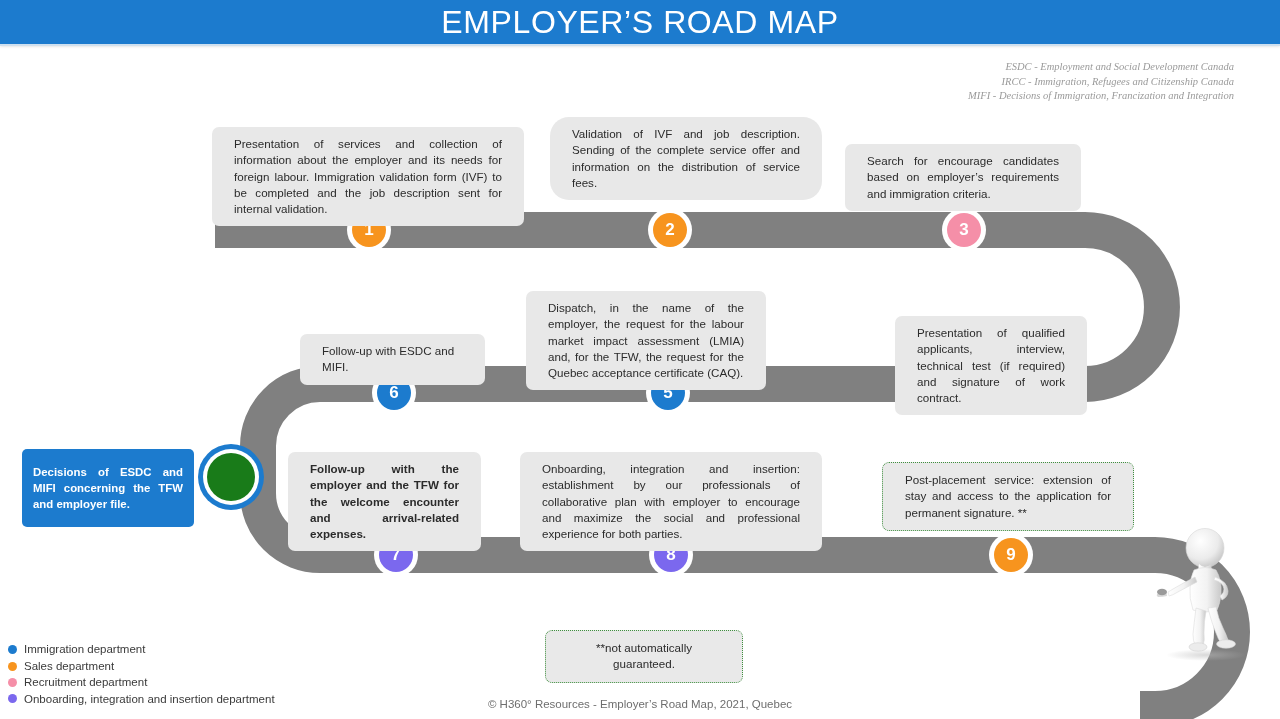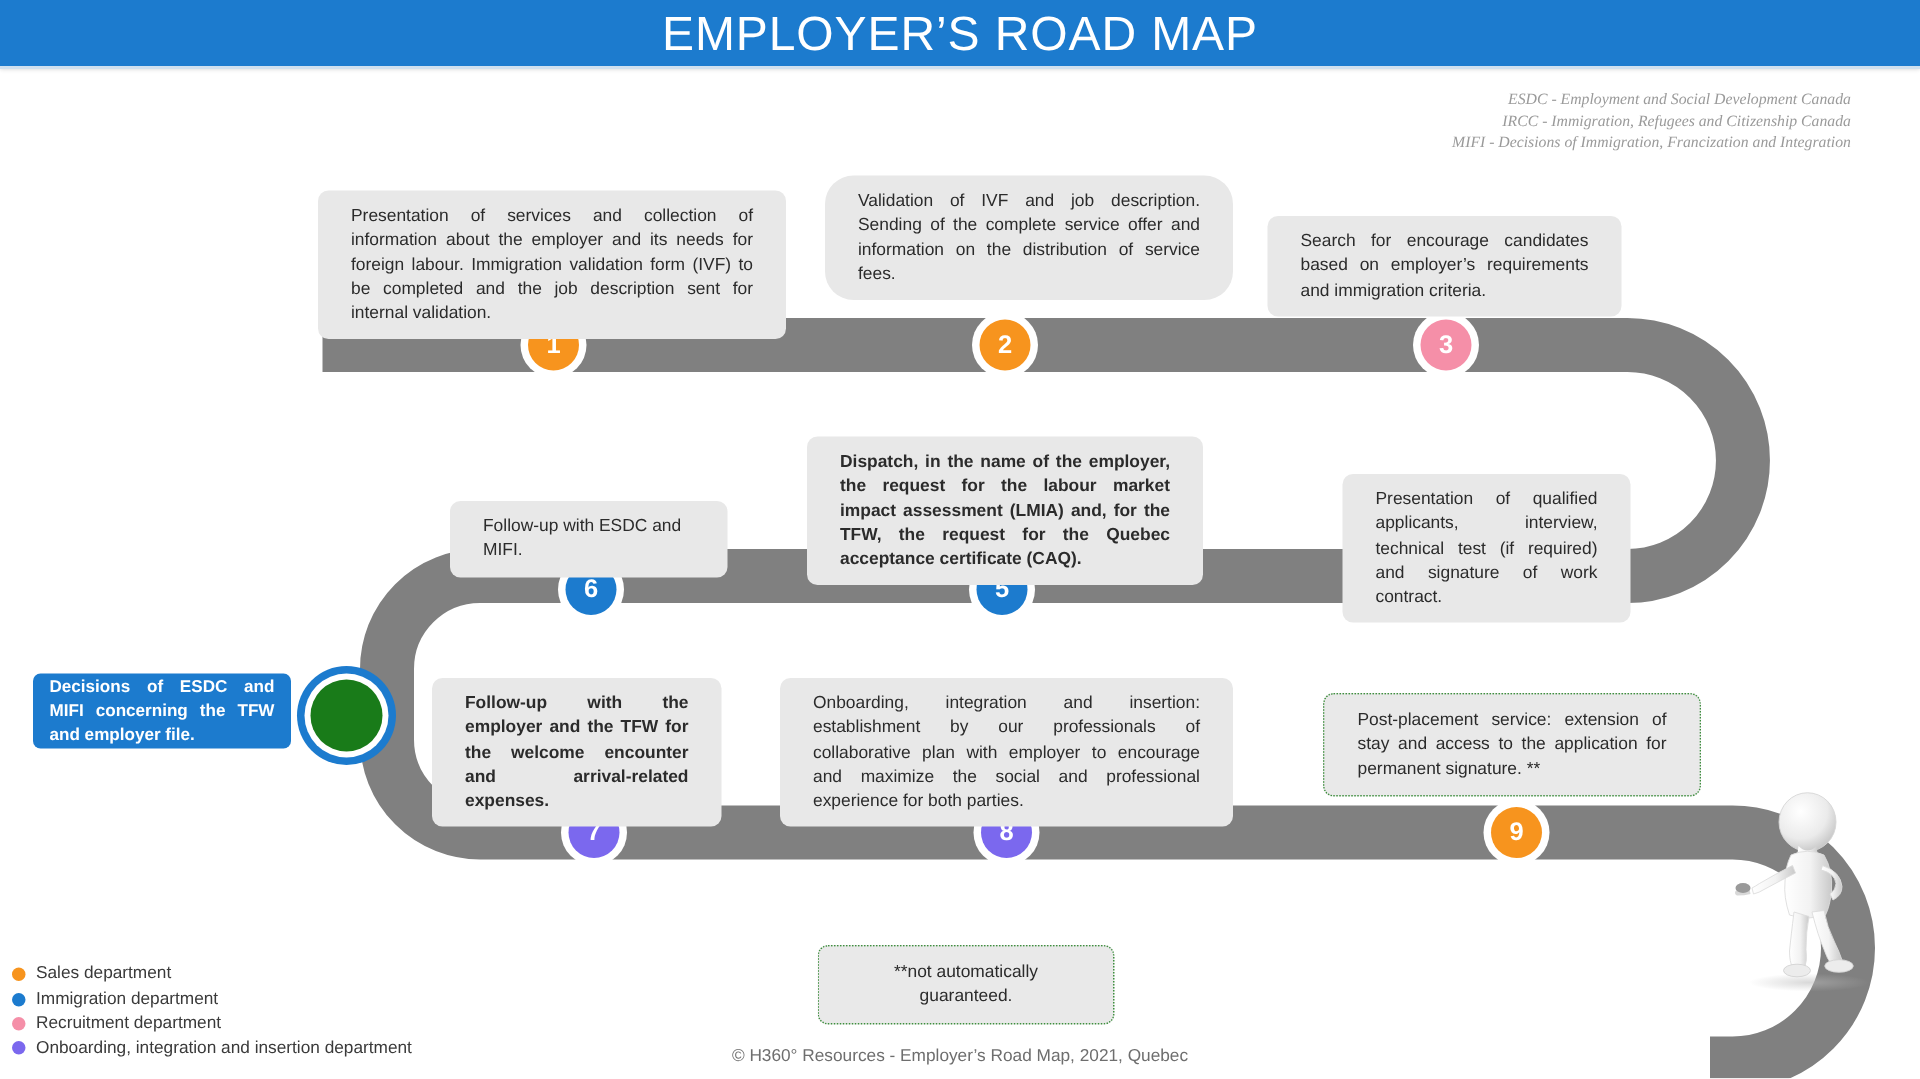--- a/index.html
+++ b/index.html
@@ -115,21 +115,21 @@
 
   
   .decision-box {
     position: absolute;
     background: #1c7bce;
     border-radius: 5px;
     color: #ffffff;
     font-size: 11.4px;
     font-weight: bold;
     line-height: 16px;
-    padding: 1px 11px;
+    padding: 15px 11px;
     text-align: justify;
     box-sizing: border-box;
     font-family: "Liberation Sans", sans-serif;
   }
 
   
   .terminator {
     position: absolute;
     width: 66px;
     height: 66px;
@@ -273,21 +273,21 @@
       <span>9</span>
     </div>
   </div>
 
   <div class="callout" style="left:212px; top:127px; width:312px;">Presentation of services and collection of information about the employer and its needs for foreign labour. Immigration validation form (IVF) to be completed and the job description sent for internal validation.</div>
 
   <div class="callout" style="left:550px; top:117px; width:272px;border-radius:19px;">Validation of IVF and job description. Sending of the complete service offer and information on the distribution of service fees.</div>
 
   <div class="callout" style="left:845px; top:144px; width:236px;">Search for encourage candidates based on employer’s requirements and immigration criteria.</div>
 
-  <div class="callout" style="left:538px; top:291px; width:264px;font-weight:bold;">Dispatch, in the name of the employer, the request for the labour market impact assessment (LMIA) and, for the TFW, the request for the Quebec acceptance certificate (CAQ).</div>
+  <div class="callout" style="left:526px; top:291px; width:240px;">Dispatch, in the name of the employer, the request for the labour market impact assessment (LMIA) and, for the TFW, the request for the Quebec acceptance certificate (CAQ).</div>
 
   <div class="callout left-align" style="left:300px; top:334px; width:185px;">Follow-up with ESDC and MIFI.</div>
 
   <div class="callout" style="left:855px; top:316px; width:192px;margin-left:40px;">Presentation of qualified applicants, interview, technical test (if required) and signature of work contract.</div>
 
   <div class="callout" style="left:288px; top:452px; width:193px;font-weight:bold;">Follow-up with the employer and the TFW for the welcome encounter and arrival-related expenses.</div>
 
   <div class="callout" style="left:520px; top:452px; width:302px;">Onboarding, integration and insertion: establishment by our professionals of collaborative plan with employer to encourage and maximize the social and professional experience for both parties.</div>
 
   <div class="callout dashed" style="left:882px; top:462px; width:252px;">Post-placement service: extension of stay and access to the application for permanent signature. **</div>
@@ -336,26 +336,26 @@
 
     <path d="M46 81 q-2 16 -3 26 q0 7 2 11 l8 1 q2 -6 1 -13 q0 -12 2 -22 z" fill="url(#bodyGrad)" stroke="#dcdcdc" stroke-width="0.6"></path>
     <path d="M58 81 q4 16 8 25 q2 6 5 10 l7 -3 q-2 -6 -5 -12 q-5 -10 -7 -21 z" fill="url(#bodyGrad)" stroke="#dcdcdc" stroke-width="0.6"></path>
 
     <ellipse cx="48" cy="120" rx="9" ry="4.2" fill="#ececec" stroke="#d2d2d2" stroke-width="0.6"></ellipse>
     <ellipse cx="76" cy="117" rx="9.5" ry="4.2" fill="#ececec" stroke="#d2d2d2" stroke-width="0.6"></ellipse>
   </svg>
 
   <div class="legend">
     <div class="legend-row">
+      <span class="legend-dot" style="background:#1c7bce;"></span>
+      <span>Immigration department</span>
+    </div>
+    <div class="legend-row">
       <span class="legend-dot" style="background:#f7941e;"></span>
       <span>Sales department</span>
-    </div>
-    <div class="legend-row">
-      <span class="legend-dot" style="background:#1c7bce;"></span>
-      <span>Immigration department</span>
     </div>
     <div class="legend-row">
       <span class="legend-dot" style="background:#f58fa8;"></span>
       <span>Recruitment department</span>
     </div>
     <div class="legend-row">
       <span class="legend-dot" style="background:#7b68ee;"></span>
       <span>Onboarding, integration and insertion department</span>
     </div>
   </div>

